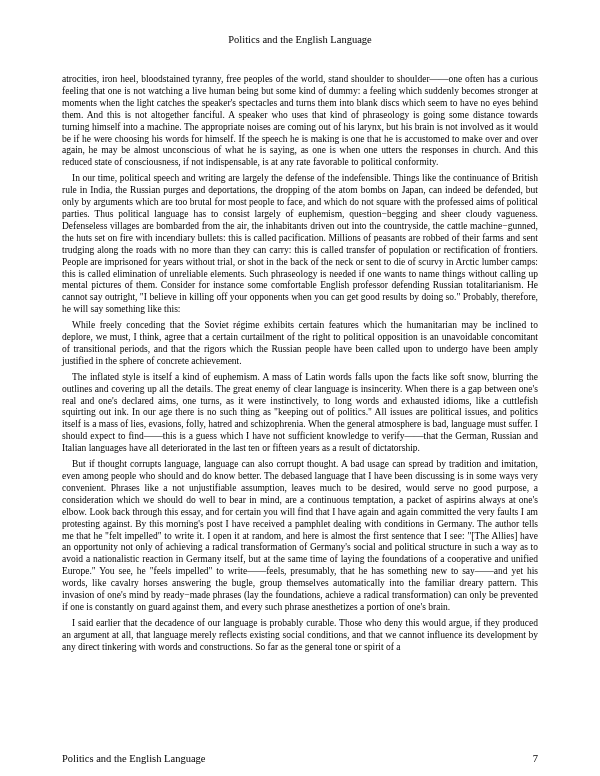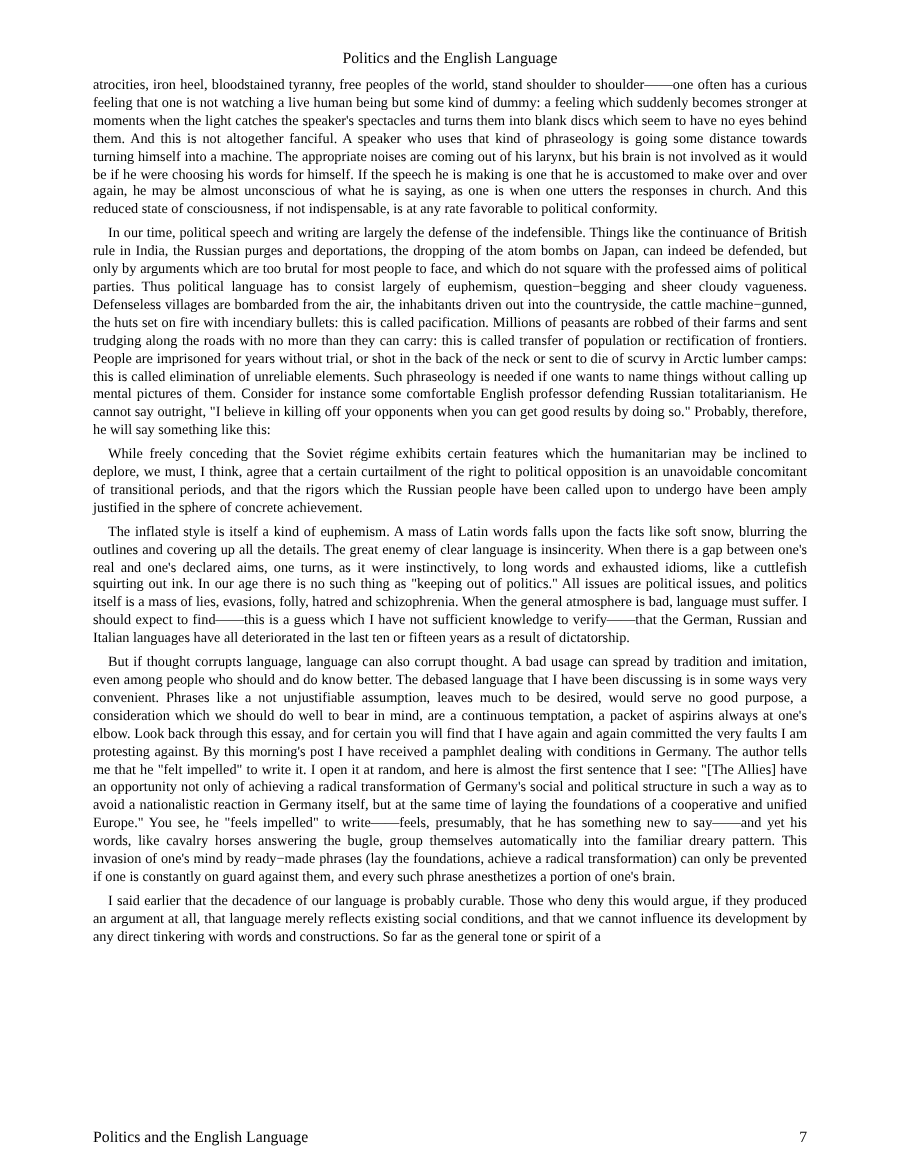--- a/index.html
+++ b/index.html
@@ -22,21 +22,21 @@
     padding: 0 62px;
     position: relative;
   }
   .doc-header {
     padding-top: 33px;
     text-align: center;
     font-size: 10.5px;
     line-height: 13px;
   }
   .doc-body {
-    margin-top: 6px;
+    margin-top: 28px;
     font-size: 9.5px;
     line-height: 11.9px;
     text-align: justify;
   }
   p.para {
     margin: 0 0 4px 0;
   }
   p.para.indent {
     text-indent: 10px;
     font-family: Liberation Serif, serif;

